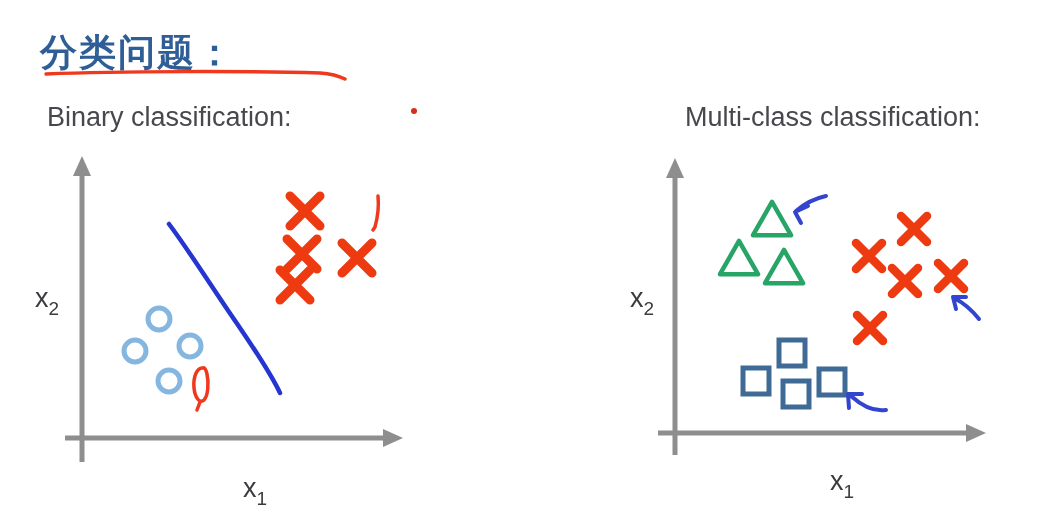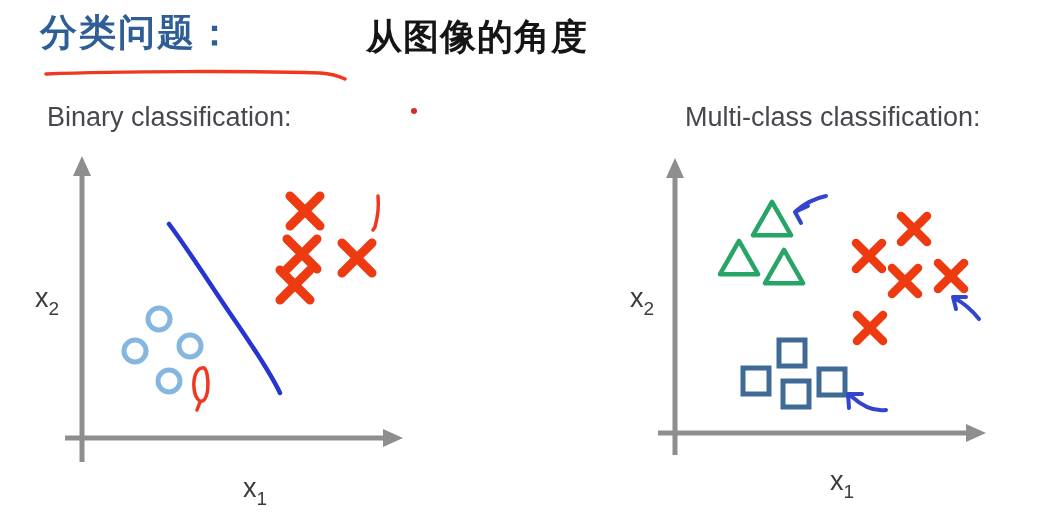--- a/index.html
+++ b/index.html
@@ -1,37 +1,36 @@
 <!DOCTYPE html>
 <html><head>
 <meta charset="utf-8">
 <style>
   html,body{margin:0;padding:0;background:#ffffff;}
   #canvas{position:relative;width:1051px;height:524px;background:#ffffff;overflow:hidden;
           font-family:"Liberation Sans",sans-serif;}
-  .title-zh{position:absolute;left:40px;top:8px;font-size:37px;font-weight:bold;color:#2F5E96;
+  .title-zh{position:absolute;left:40px;top:28px;font-size:37px;font-weight:bold;color:#2F5E96;
             font-family:Liberation Mono, monospace;letter-spacing:2px;white-space:nowrap;}
   .title-black{position:absolute;left:366px;top:13px;font-size:36px;font-weight:bold;color:#151515;
             font-family:"DejaVu Sans","Liberation Sans",sans-serif;letter-spacing:1px;white-space:nowrap;}
   .panel-heading{position:absolute;font-size:27px;color:#47474D;white-space:nowrap;}
   .heading-binary{left:47px;top:102px;text-align:right;}
   .heading-multi{left:653px;top:102px;margin-left:32px;}
   #fig{position:absolute;left:0;top:0;}
   .axis{stroke:#8E8E8E;stroke-width:5;fill:none;}
   .axis-head{fill:#8E8E8E;stroke:none;}
   .axis-label{fill:#3C3C40;font-size:27px;font-family:"Liberation Sans",sans-serif;}
   .axis-label .sub{font-size:19px;}
 </style>
 </head>
 <body>
 
 <div id="canvas">
 
   <span class="title-zh">分类问题：</span>
-  <span class="title-black">从图像的角度</span>
 
   <div class="panel-heading heading-binary">Binary classification:</div>
   <div class="panel-heading heading-multi">Multi-class classification:</div>
 
   <svg id="fig" width="1051" height="524" viewBox="0 0 1051 524">
 
     <g>
       <line class="axis" x1="82" y1="170" x2="82" y2="462"></line>
       <polygon class="axis-head" points="82,156 73,176 91,176"></polygon>
       <line class="axis" x1="65" y1="438" x2="388" y2="438"></line>

